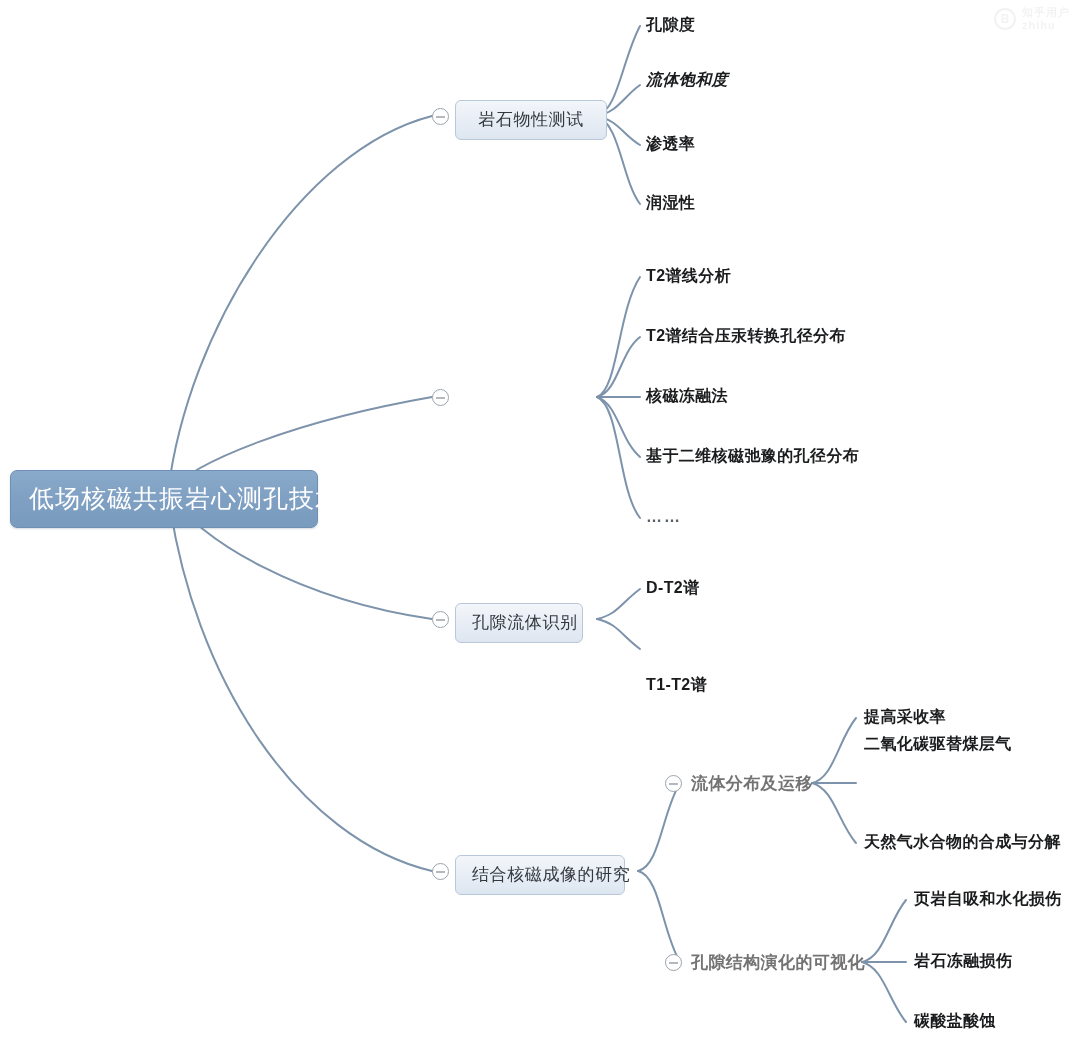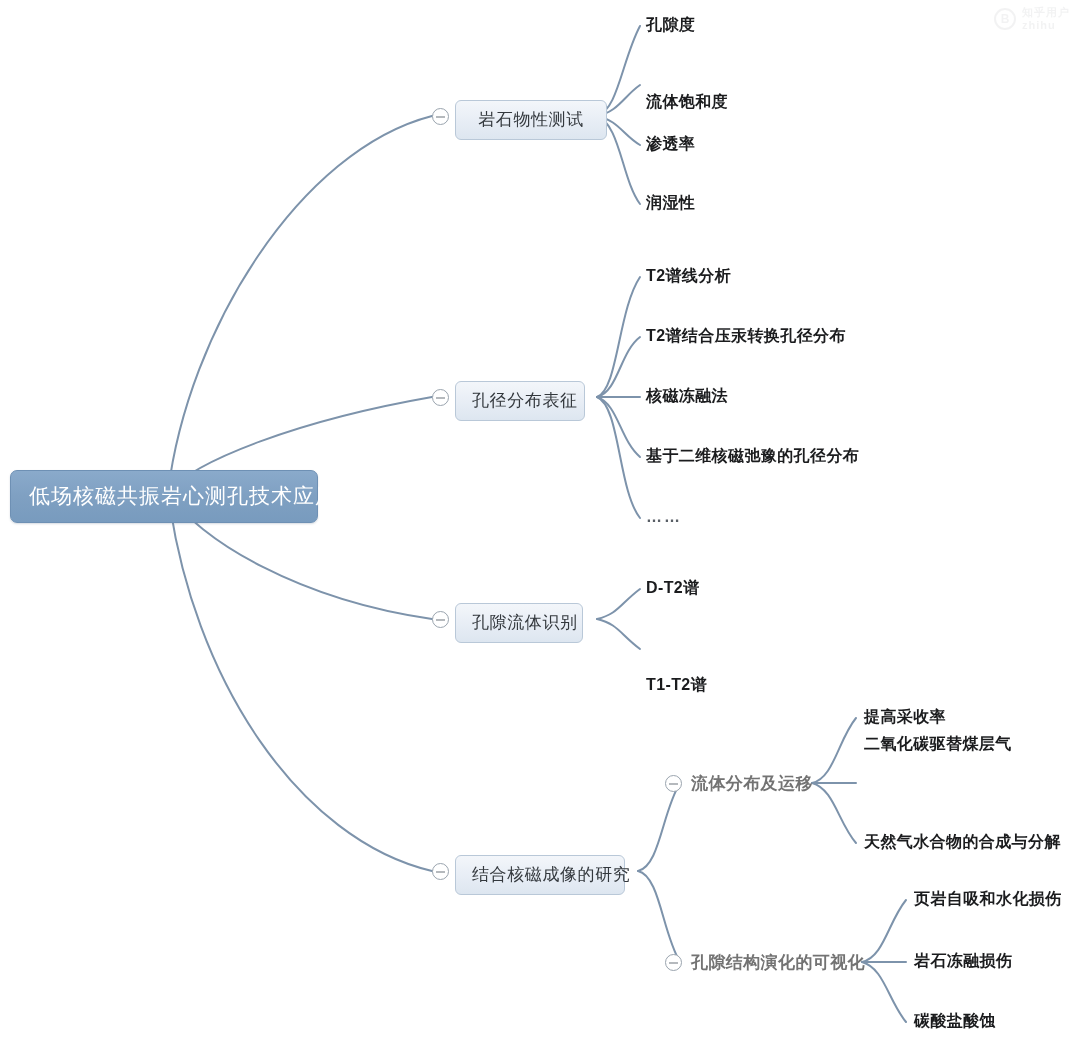--- a/index.html
+++ b/index.html
@@ -29,21 +29,21 @@
     position: absolute;
     box-sizing: border-box;
     white-space: nowrap;
   }
   
   .root-node {
     background: linear-gradient(to bottom, #8aaacb 0%, #7fa0c2 50%, #789bbe 100%);
     border: 1px solid #6e90b4;
     border-radius: 7px;
     color: #ffffff;
-    font-size: 21px;
+    font-size: 25px;
     font-weight: 400;
     letter-spacing: 1px;
     padding: 11px 18px 12px 18px;
     box-shadow: 0 1px 2px rgba(90,110,135,0.25);
     text-align: center;
   }
   
   .branch-node {
     background: linear-gradient(to bottom, #f3f6fa 0%, #e7edf5 55%, #dde6f0 100%);
     border: 1px solid #b9c8d8;
@@ -168,34 +168,31 @@
   </div>
 
   <div class="toggle" style="left:432px; top:108px;"></div>
   <div class="node branch-node" style="left:455px; top:100px; width:152px;">
     <span>岩石物性测试</span>
   </div>
 
   <div class="node leaf-node" style="left:646px; top:15px;">
     <span>孔隙度</span>
   </div>
-  <div class="node leaf-node" style="left:646px; top:92px;">
+  <div class="node leaf-node" style="left:646px; top:70px;font-style:italic;">
     <span>流体饱和度</span>
   </div>
   <div class="node leaf-node" style="left:646px; top:134px;">
     <span>渗透率</span>
   </div>
   <div class="node leaf-node" style="left:646px; top:193px;">
     <span>润湿性</span>
   </div>
 
   <div class="toggle" style="left:432px; top:389px;"></div>
-  <div class="node branch-node" style="left:455px; top:381px; width:130px;">
-    <span>孔径分布表征</span>
-  </div>
 
   <div class="node leaf-node" style="left:646px; top:266px;">
     <span>T2谱线分析</span>
   </div>
   <div class="node leaf-node" style="left:646px; top:326px;">
     <span>T2谱结合压汞转换孔径分布</span>
   </div>
   <div class="node leaf-node" style="left:646px; top:386px;">
     <span>核磁冻融法</span>
   </div>

